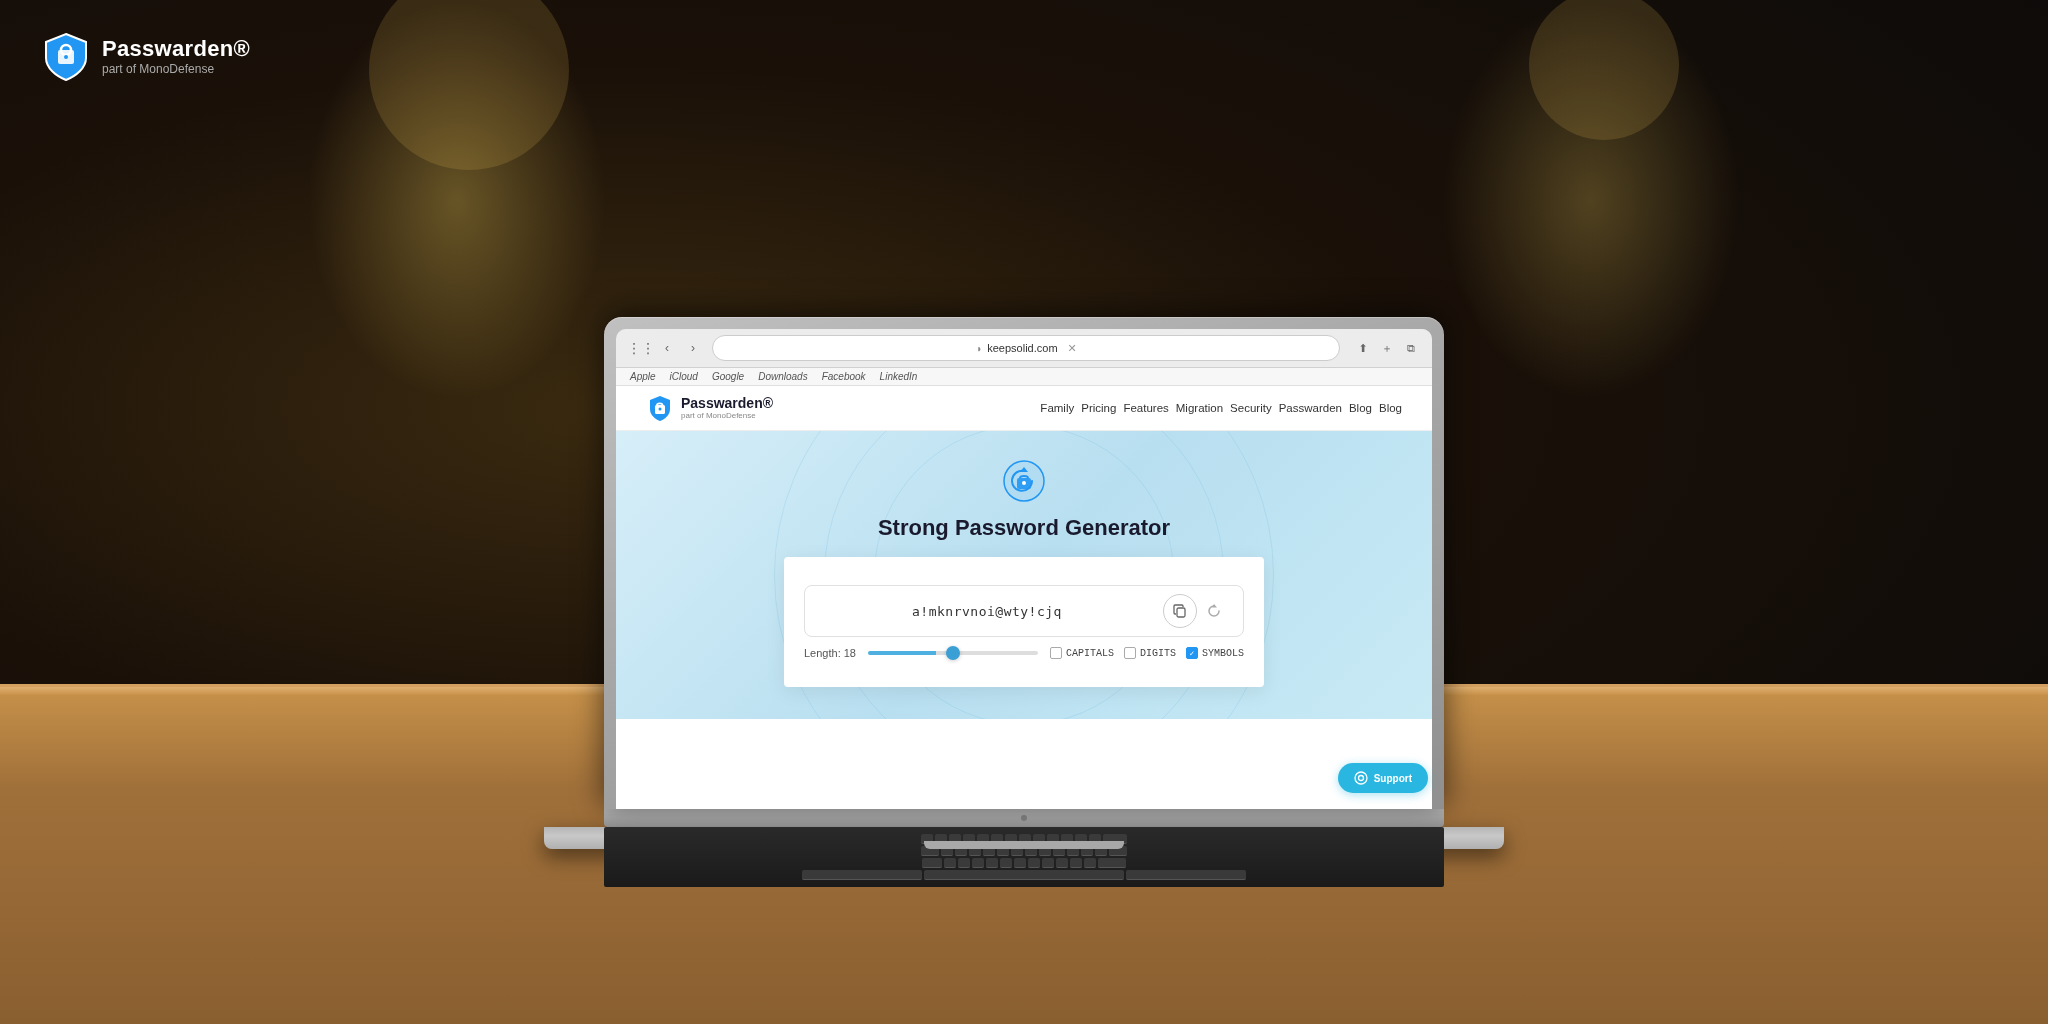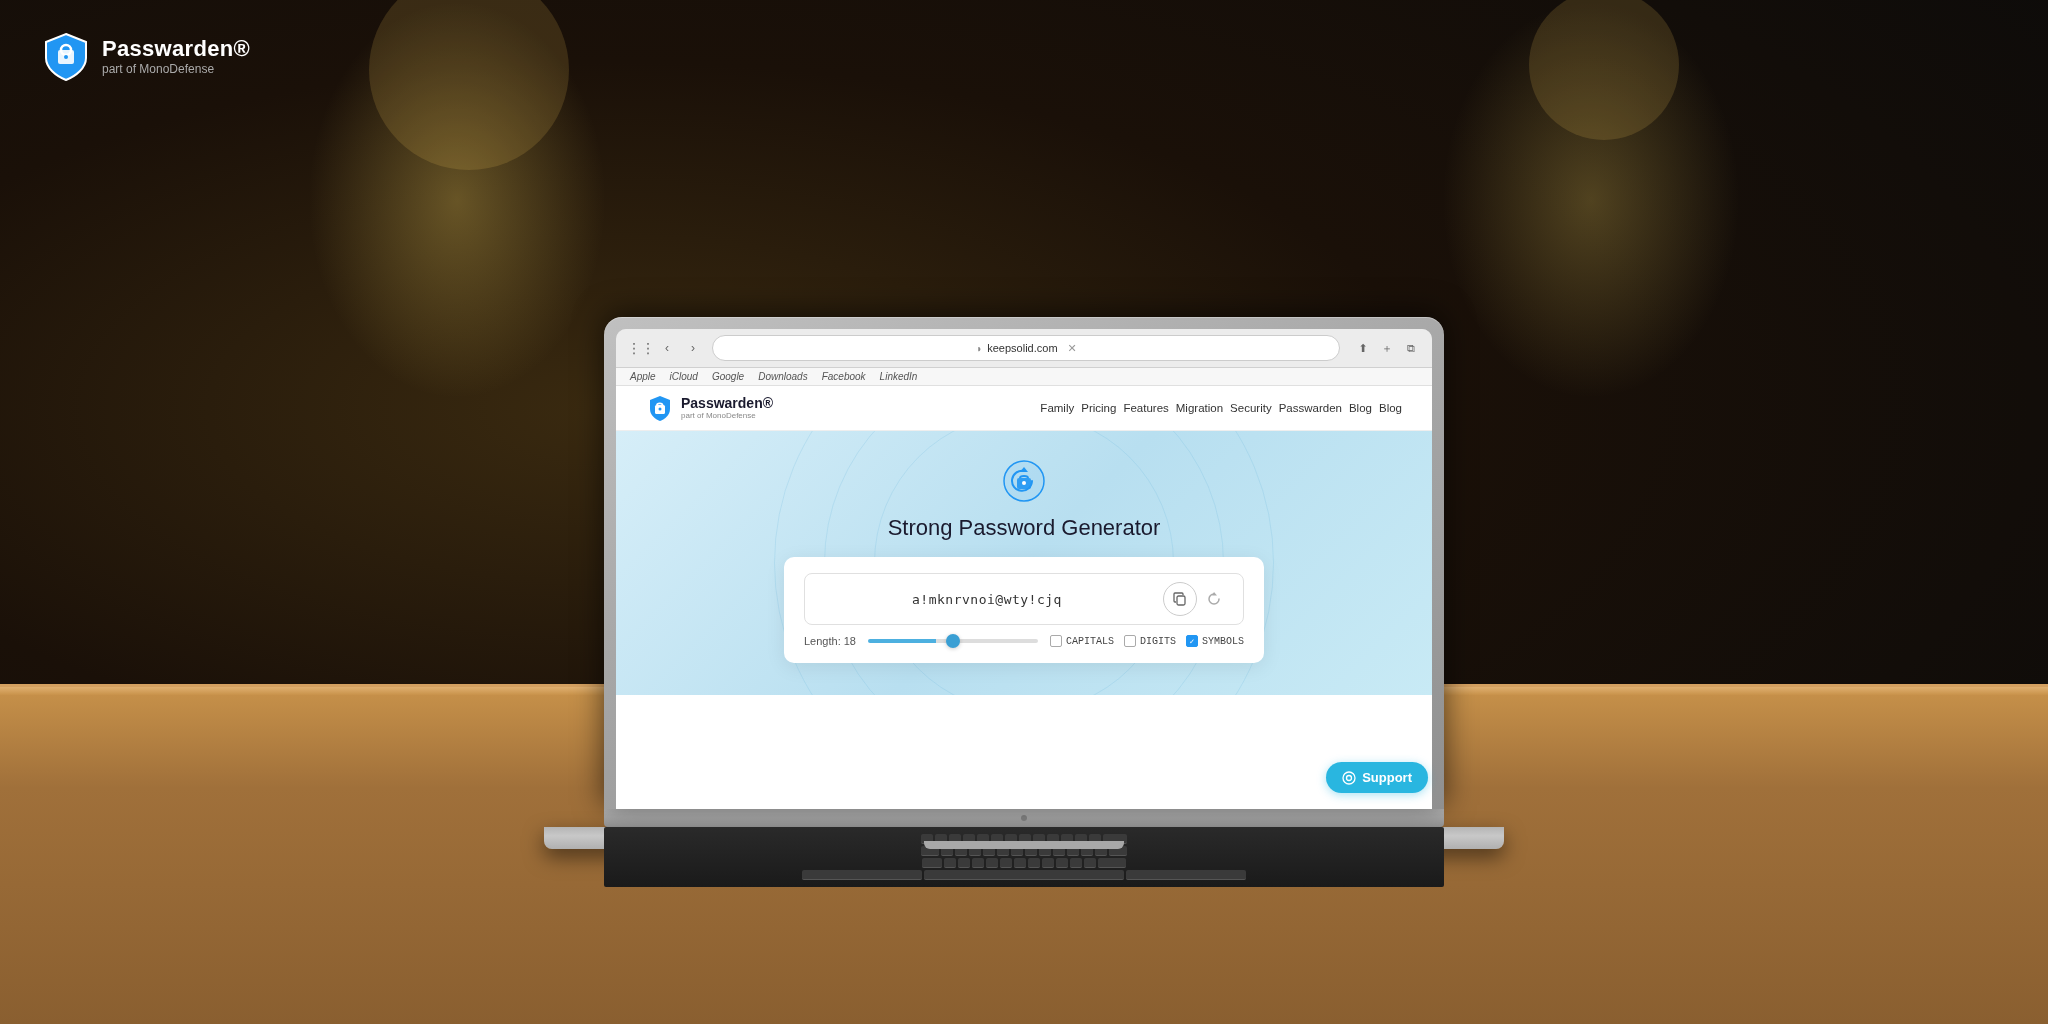--- a/index.html
+++ b/index.html
@@ -266,40 +266,40 @@
     }
     .hero-icon {
       width: 44px;
       height: 44px;
       margin: 0 auto 12px;
       position: relative;
       z-index: 1;
     }
     .hero-title {
       font-size: 22px;
-      font-weight: 400;
+      font-weight: 700;
       color: #1a1a2e;
       position: relative;
       z-index: 1;
     }
     .hero-subtitle {
       font-size: 10.5px;
       color: #555;
       line-height: 1.5;
       max-width: 340px;
       margin: 0 auto;
       position: relative;
       z-index: 1;
     }
 
     
     .pg-widget {
       background: white;
-      border-radius: 10px;
-      padding: 16px 20px;
+      border-radius: 4px;
+      padding: 28px 20px;
       margin: 16px auto 10px;
       max-width: 480px;
       box-shadow: 0 4px 20px rgba(0,0,0,0.08);
       position: relative;
       z-index: 2;
     }
     .pg-password-field {
       display: flex;
       align-items: center;
       border: 1px solid #e0e0e0;
@@ -405,21 +405,21 @@
     
     .support-btn {
       position: absolute;
       bottom: 16px;
       right: 16px;
       background: #29b6e0;
       color: white;
       border: none;
       border-radius: 20px;
       padding: 8px 16px;
-      font-size: 13px;
+      font-size: 10px;
       font-weight: 600;
       cursor: pointer;
       display: flex;
       align-items: center;
       gap: 6px;
       z-index: 10;
       box-shadow: 0 2px 10px rgba(41,182,224,0.4);
     }
 
     

